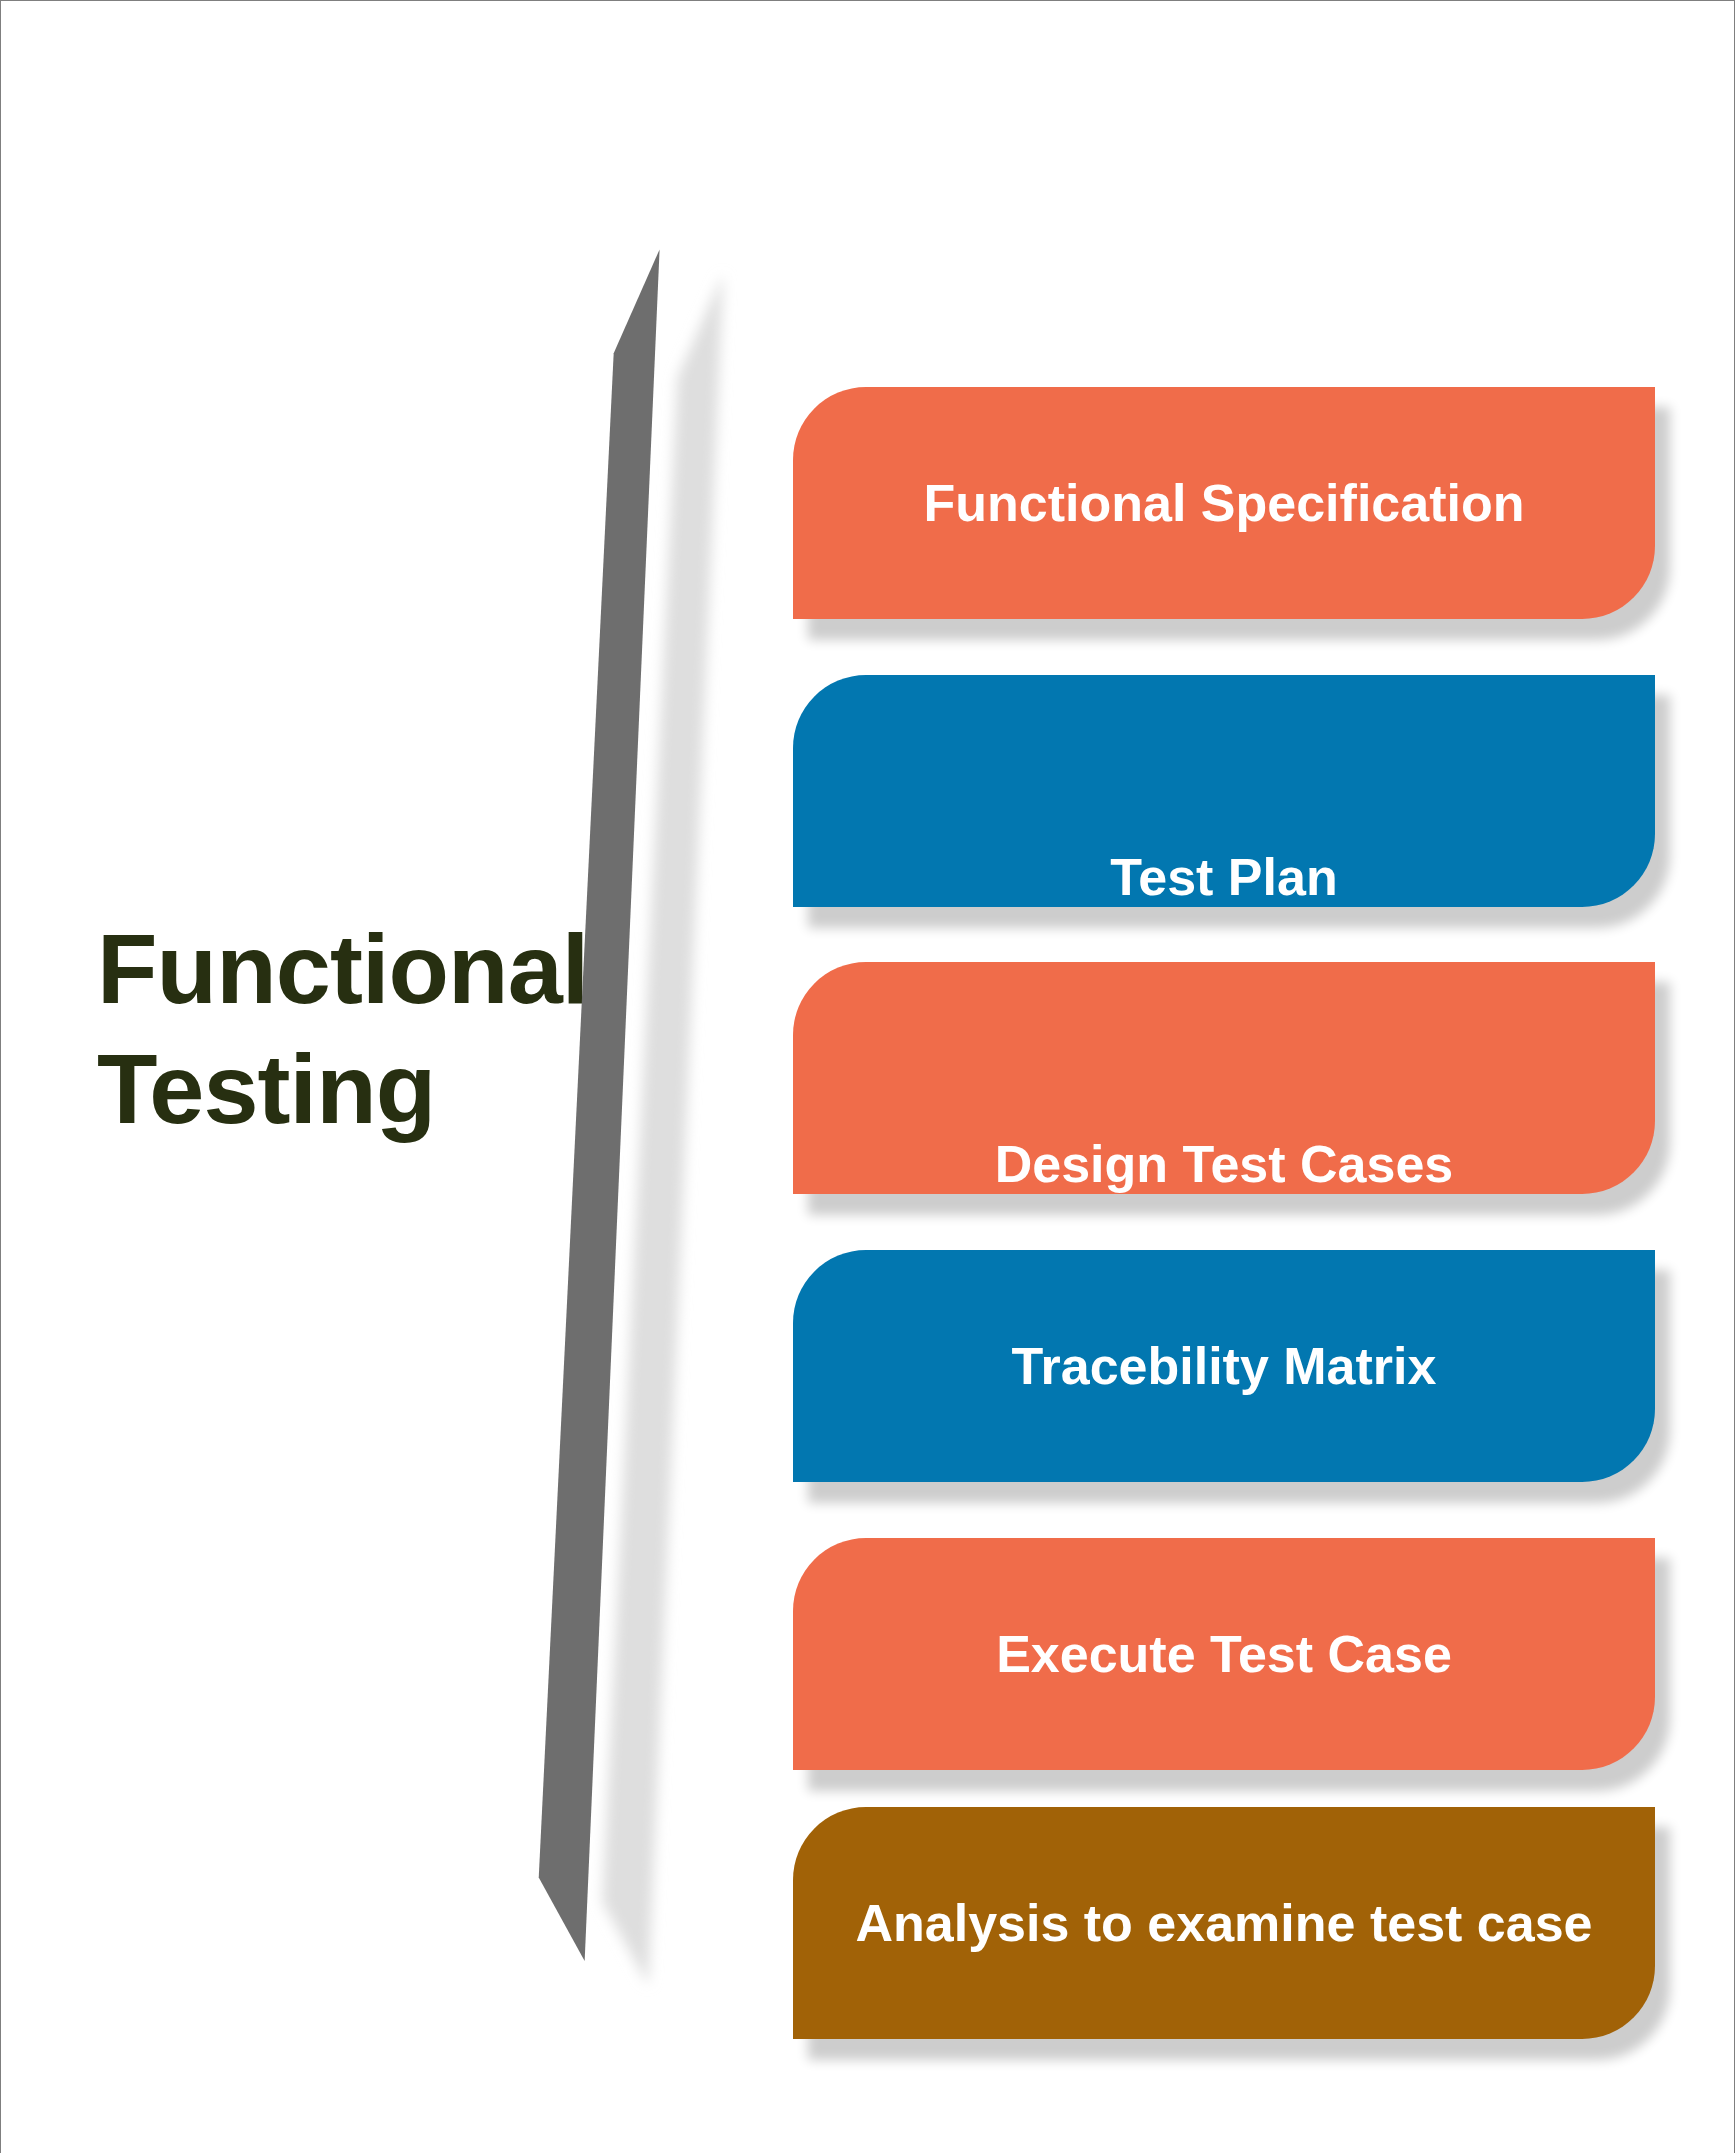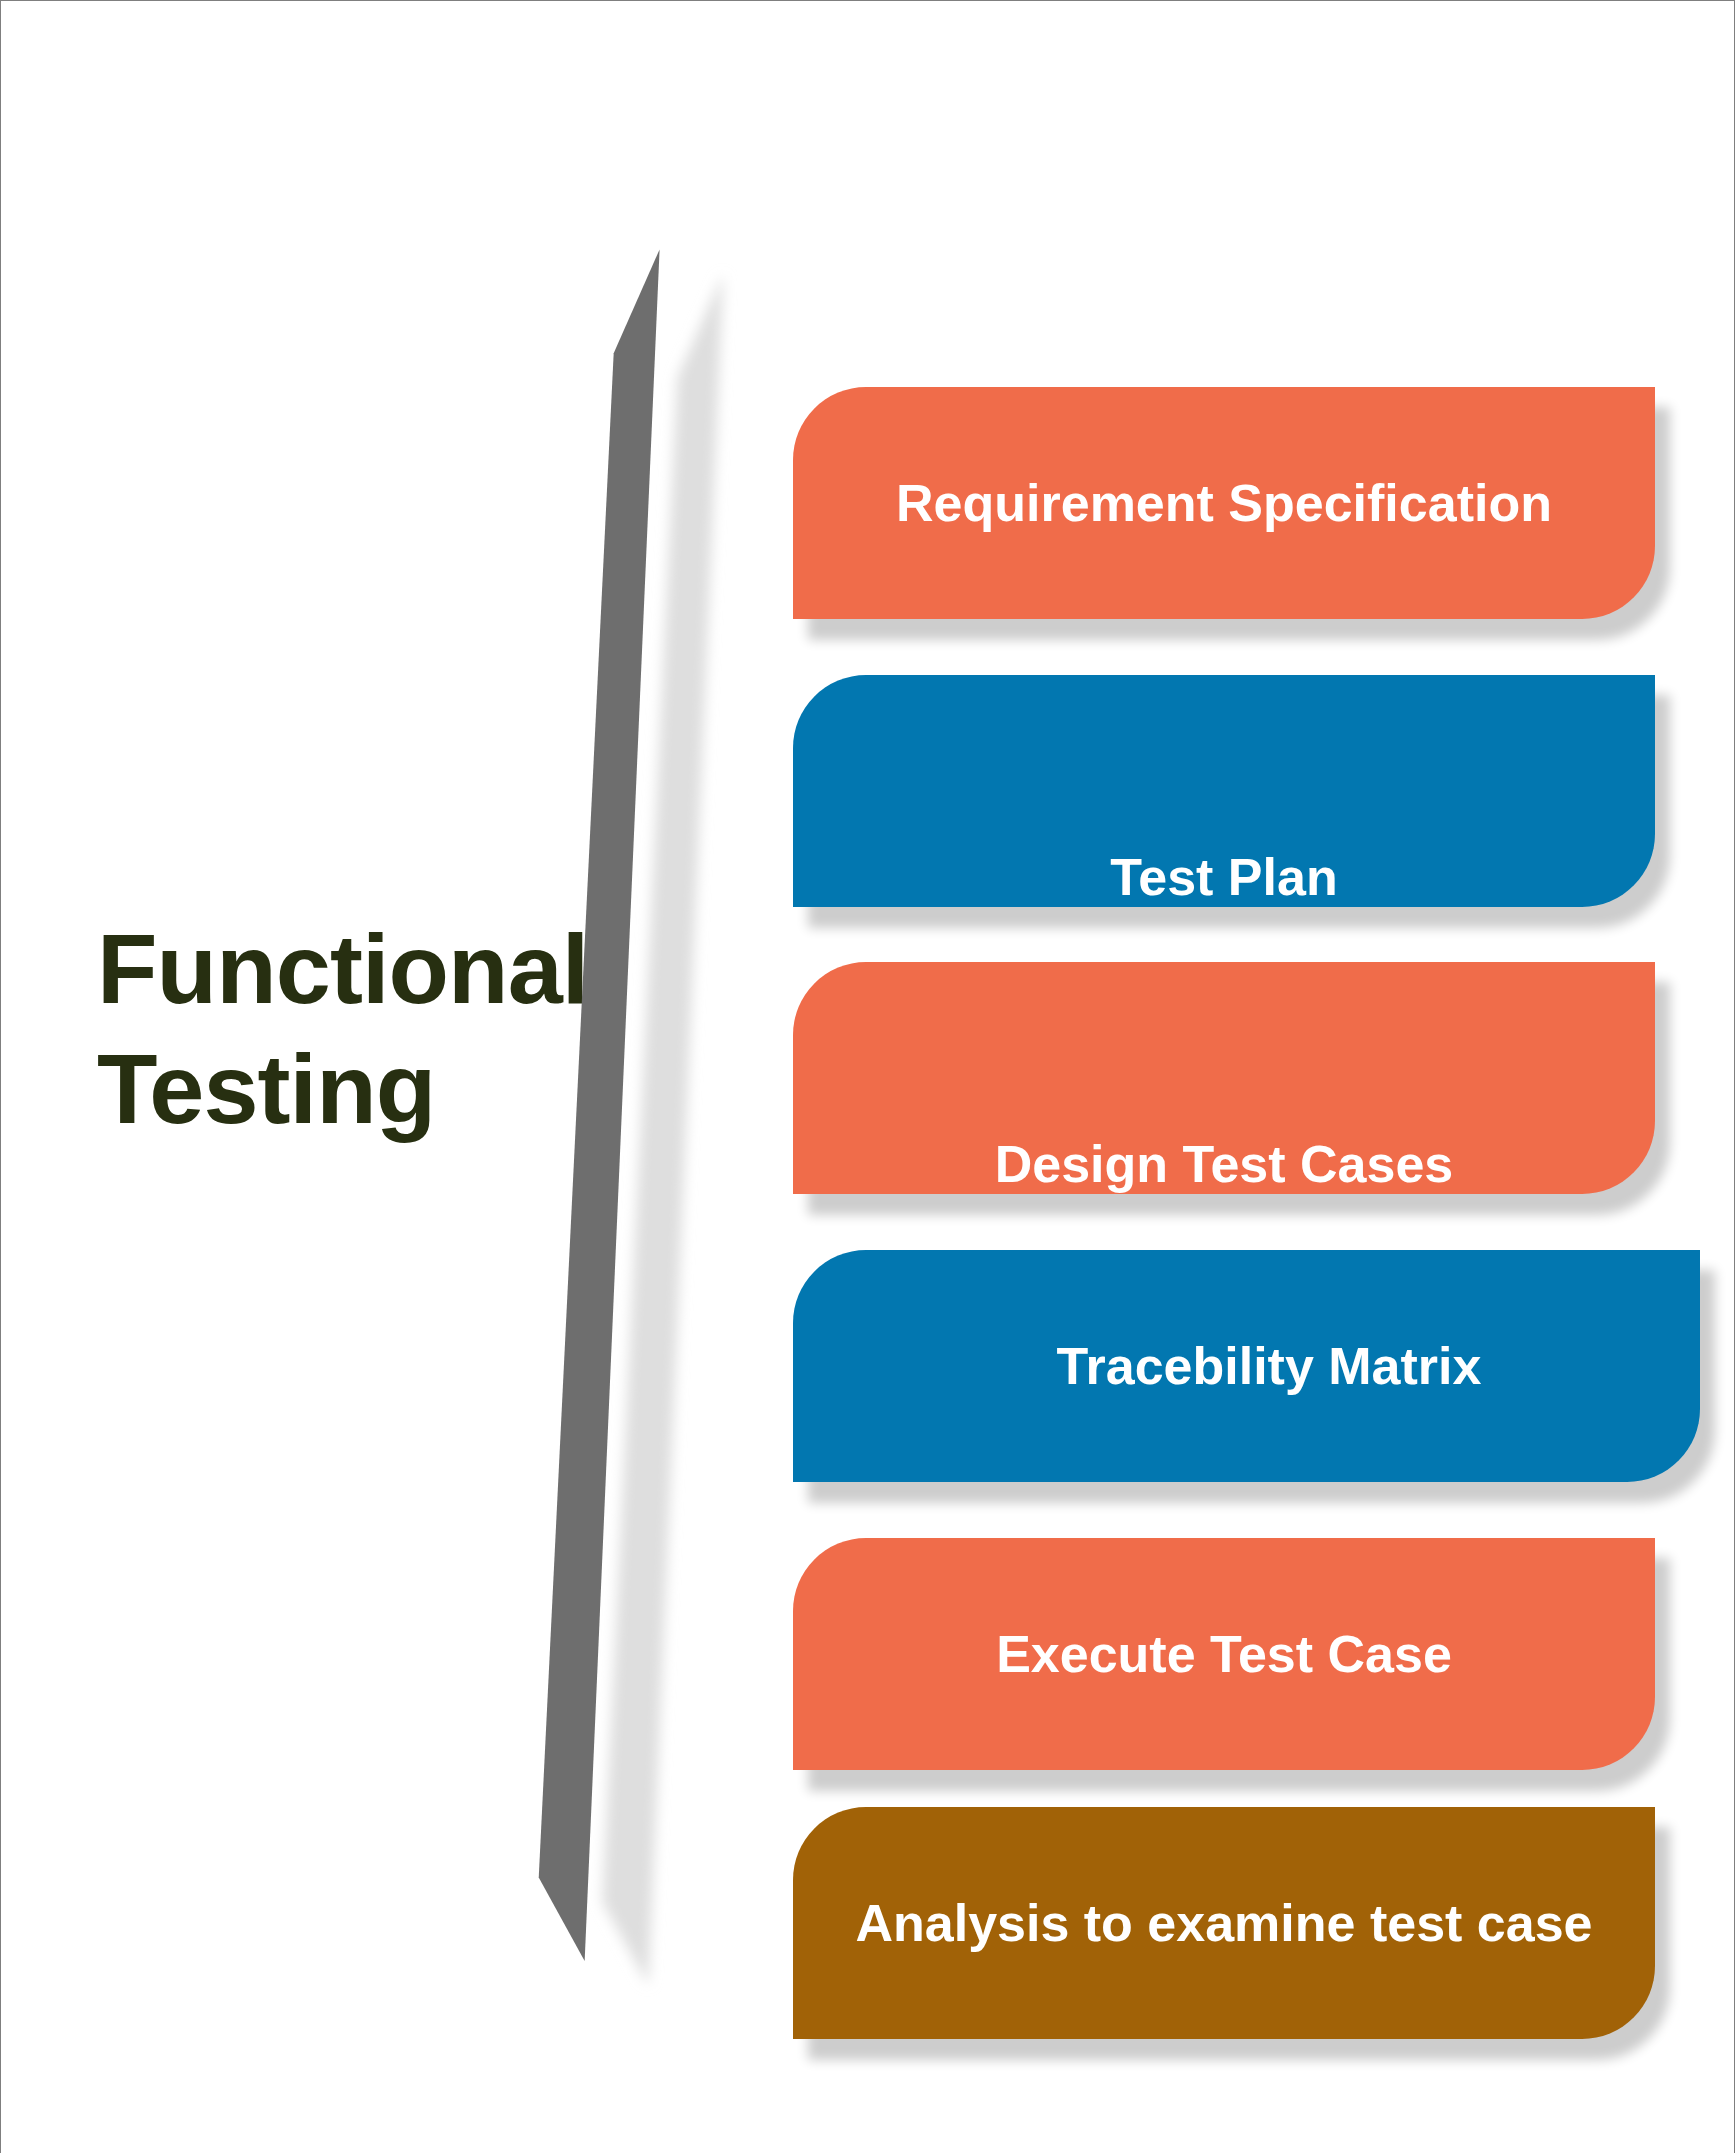--- a/index.html
+++ b/index.html
@@ -51,21 +51,21 @@
     color: #ffffff;
     font-size: 52px;
     font-weight: bold;
     text-align: center;
     padding: 0 28px;
   }
   .step:nth-of-type(1) { top: 97px; }
   .step:nth-of-type(2) { top: 386px; }
   .step:nth-of-type(3) { top: 674px; }
   .step:nth-of-type(4) { top: 961px; }
-  .step:nth-of-type(5) { top: 1249px; padding-left: 45px; }
+  .step:nth-of-type(5) { top: 1249px; }
   .step:nth-of-type(6) { top: 1537px; }
   .step:nth-of-type(7) { top: 1806px; }
 </style>
 </head>
 <body>
 
 <div id="canvas">
 
   <div class="title" style="color: rgb(39, 47, 17);">Functional
 Testing</div>
@@ -74,21 +74,21 @@
     <defs>
       <filter id="softblur" x="-20%" y="-20%" width="140%" height="140%">
         <feGaussianBlur stdDeviation="7"></feGaussianBlur>
       </filter>
     </defs>
     <polygon points="771,291 691,2118 642,2029 722,402" filter="url(#softblur)" fill="#dedede"></polygon>
     <polygon points="703,265 623,2092 574,2003 654,376" fill="#6e6e6e"></polygon>
   </svg>
 
   <div class="step" style="background-color: rgb(240, 108, 74);">
-    <span>Requirement Specification</span>
+    <span>Functional Specification</span>
   </div>
 
   <div class="step" style="background-color: rgb(2, 119, 176); align-items: flex-end;">
     <span>Test Plan</span>
   </div>
 
   <div class="step" style="background-color: rgb(240, 108, 74); align-items: flex-end;">
     <span>Design Test Cases</span>
   </div>
 

